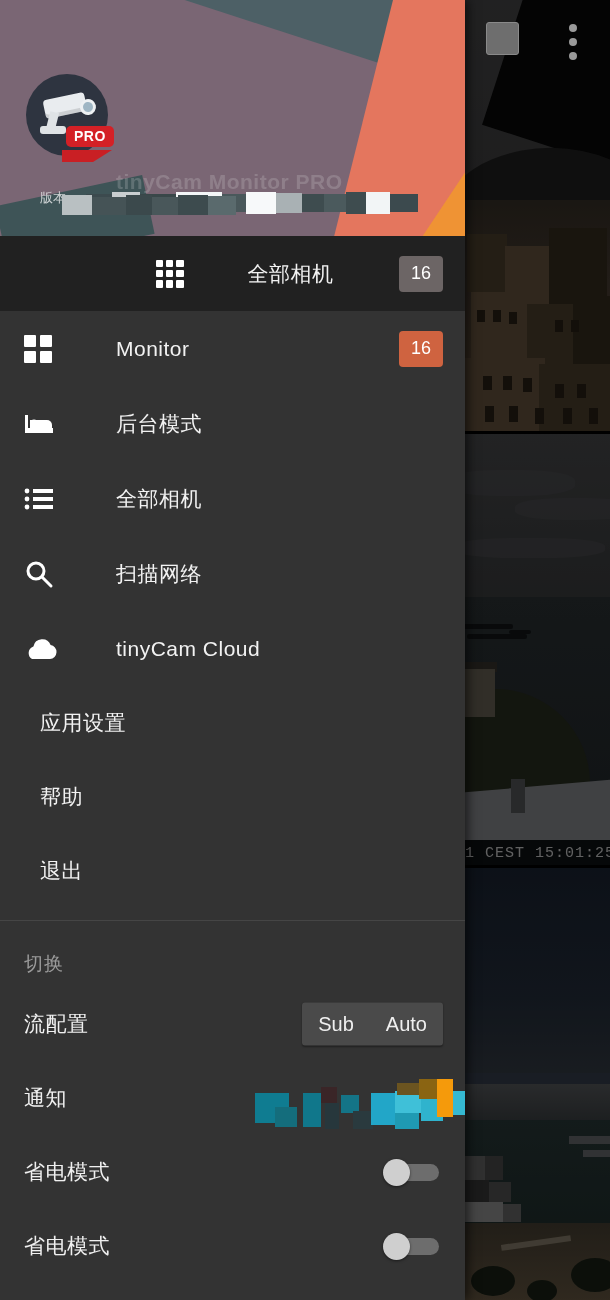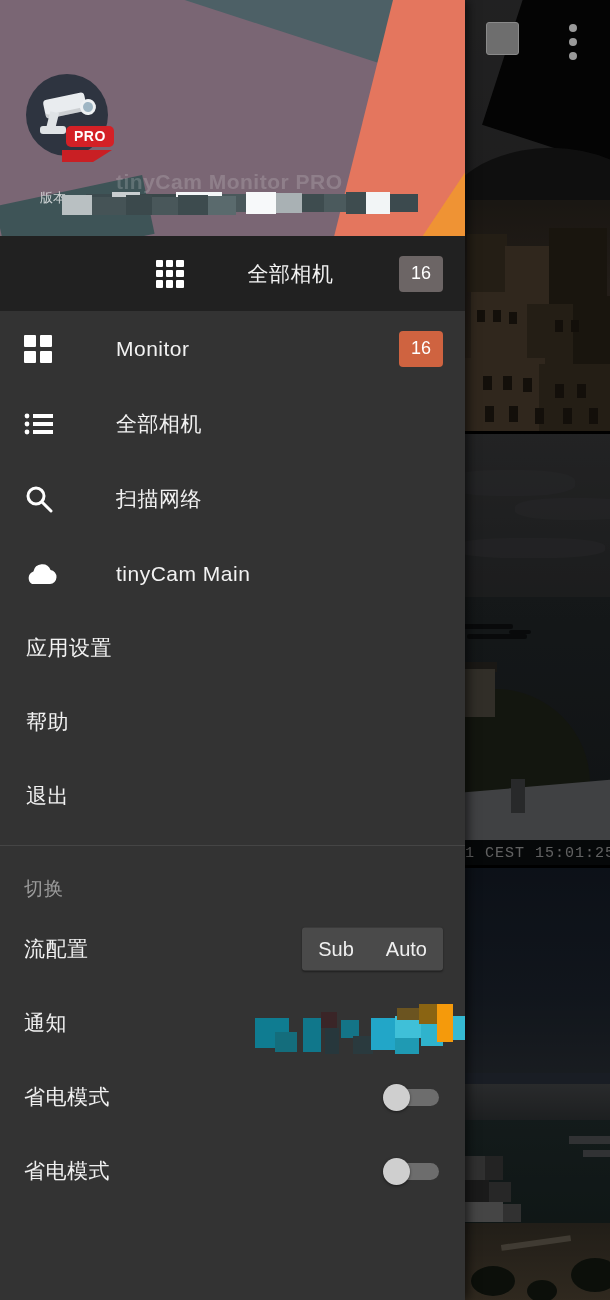--- a/index.html
+++ b/index.html
@@ -118,21 +118,21 @@
   
   .mos { position:absolute; }
   .mos i { position:absolute; }
 
   
   .row { position:relative; display:flex; align-items:center; width:465px; height:75px;
          padding-left:24px; }
   .row.selected { background:#212121;justify-content:center; }
   .row .ico { width:46px; flex:0 0 46px; display:flex; align-items:center; justify-content:flex-start; }
   .row .lbl { color:#f2f2f2; font-size:21px; margin-left:46px; letter-spacing:.5px; white-space:nowrap; }
-  .row.plain .lbl { margin-left:2px; }
+  .row.plain .lbl { margin-left:16px; }
   .badge { position:absolute; right:22px; top:50%; transform:translateY(-50%);
            min-width:44px; height:36px; border-radius:4px; display:flex; align-items:center;
            justify-content:center; color:#fff; font-size:18px; }
   .badge.grey { background:#6c6565; }
   .badge.orange { background:#cf6340; }
 
   
   .ic-grid9 { width:28px; height:28px; display:grid; grid-template-columns:repeat(3,1fr);
               grid-template-rows:repeat(3,1fr); gap:3px; }
   .ic-grid9 b { background:#fff; border-radius:1px; }
@@ -335,20 +335,31 @@
             <b></b>
             <b></b>
             <b></b>
             <b></b>
           </div>
       </div>
       <div class="lbl">Monitor</div>
       <div class="badge orange">16</div>
     </div>
 
+    <div class="row">
+      <div class="ico">
+        <svg width="30" height="26" viewBox="0 0 30 26" fill="#ffffff">
+          <rect x="1" y="4" width="3" height="18"></rect>
+          <rect x="1" y="17" width="28" height="5"></rect>
+          <path d="M6 9h17a5 5 0 0 1 5 5v3H6z"></path>
+          <circle cx="10" cy="12" r="3.4"></circle>
+        </svg>
+      </div>
+      <div class="lbl">后台模式</div>
+    </div>
 
     <div class="row">
       <div class="ico">
         <svg width="30" height="26" viewBox="0 0 30 26" fill="#ffffff">
           <circle cx="3" cy="5" r="2.4"></circle>
             <rect x="9" y="3" width="20" height="4"></rect>
           <circle cx="3" cy="13" r="2.4"></circle>
             <rect x="9" y="11" width="20" height="4"></rect>
           <circle cx="3" cy="21" r="2.4"></circle>
             <rect x="9" y="19" width="20" height="4"></rect>
@@ -366,21 +377,21 @@
       </div>
       <div class="lbl">扫描网络</div>
     </div>
 
     <div class="row">
       <div class="ico">
         <svg width="34" height="24" viewBox="0 0 34 24" fill="#ffffff">
           <path d="M8 22h18a7 7 0 0 0 .6-13.9A9 9 0 0 0 9.4 9.4 7 7 0 0 0 8 22z"></path>
         </svg>
       </div>
-      <div class="lbl">tinyCam Main</div>
+      <div class="lbl">tinyCam Cloud</div>
     </div>
 
     <div class="row plain" style="height:74px;">
       <div class="lbl">应用设置</div>
     </div>
     <div class="row plain" style="height:74px;">
       <div class="lbl">帮助</div>
     </div>
     <div class="row plain" style="height:74px;">
       <div class="lbl">退出</div>

